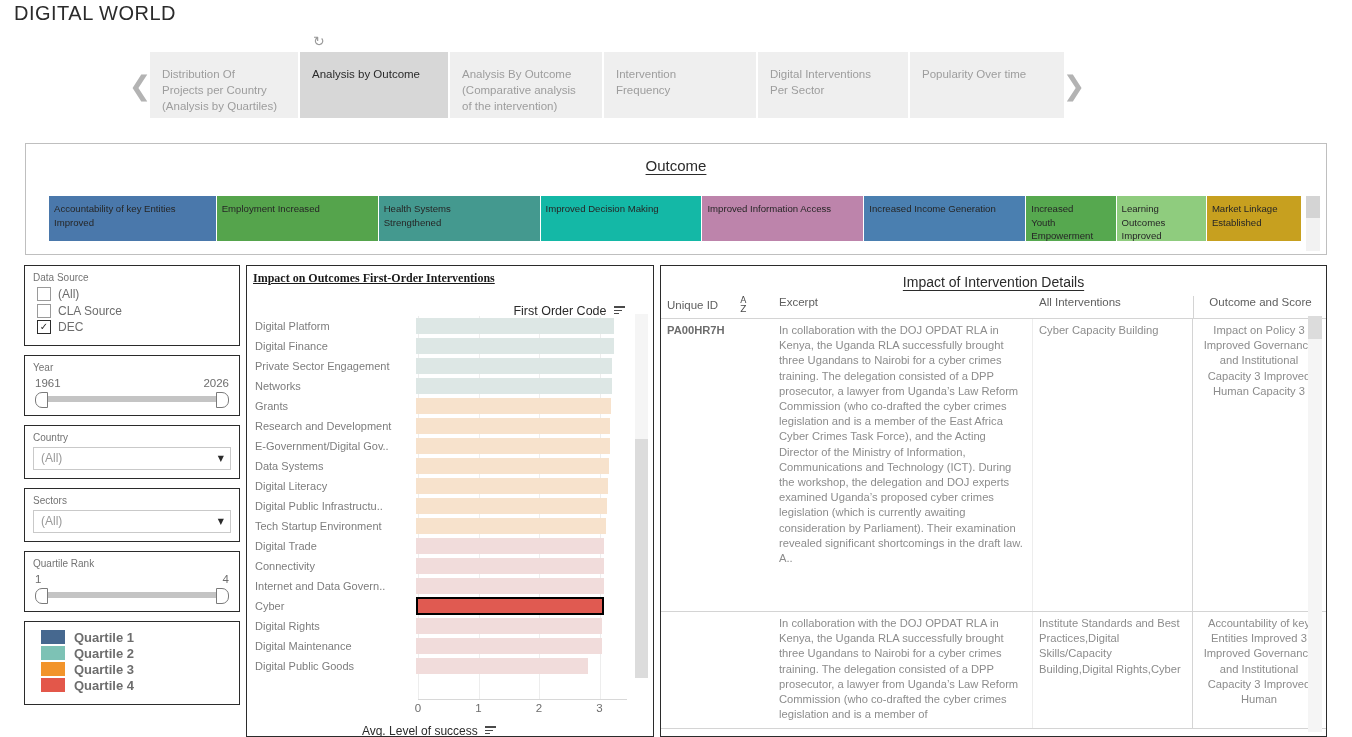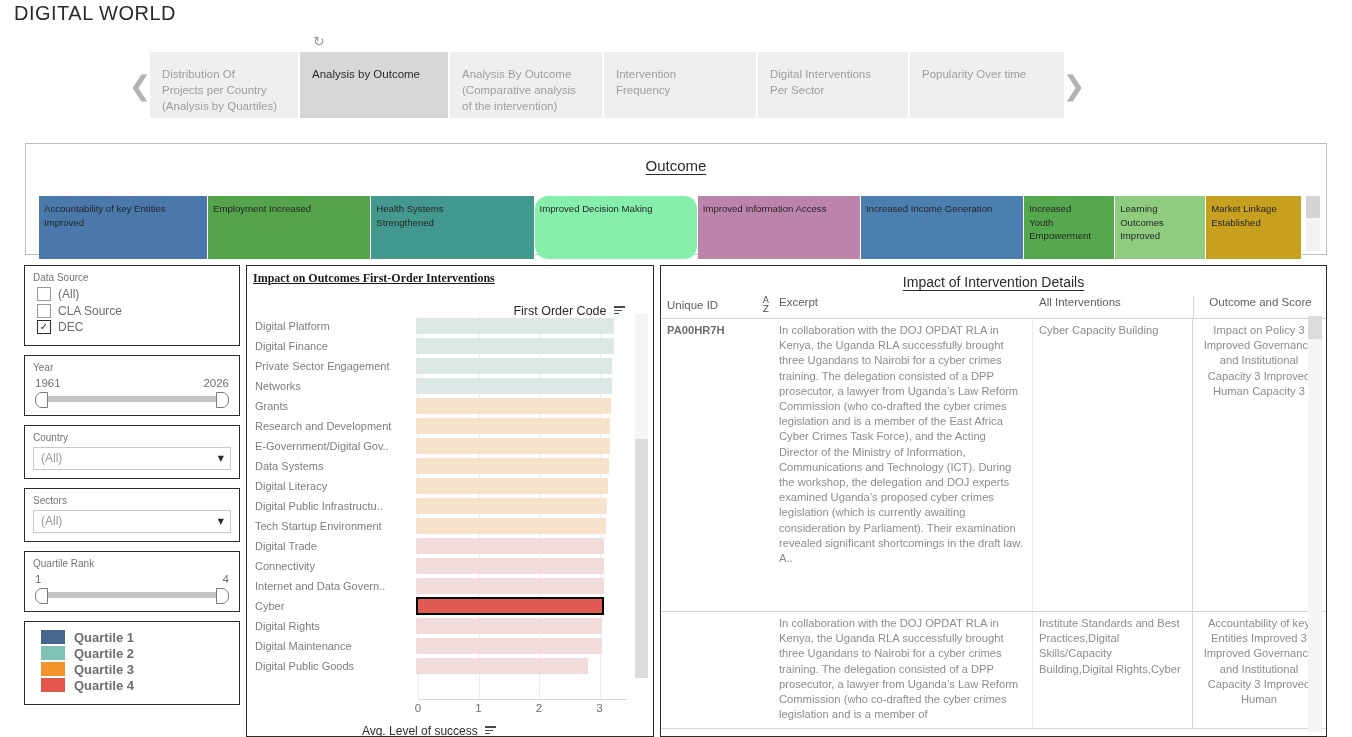--- a/index.html
+++ b/index.html
@@ -38,21 +38,21 @@
 
   
   .outcome-panel{
     position:absolute; left:25px; top:143px; width:1302px; height:112px;
     border:1px solid #bfbfbf; background:#fff; box-sizing:border-box;
   }
   .outcome-title{
     text-align:center; font-size:15px; color:#2b2b2b; padding-top:13px;
     text-decoration:underline; text-underline-offset:3px;
   }
-  .outcome-bars{ position:absolute; left:13px; right:24px; top:52px; height:63px; display:flex; }
+  .outcome-bars{ position:absolute; left:23px; right:24px; top:52px; height:45px; display:flex; }
   .ob{
     color:#262626; font-size:9.6px; line-height:13.5px;
     padding:6px 4px 0 5px; box-sizing:border-box; overflow:hidden; white-space:pre-line;
     border-right:1px solid #fff;
   }
   .outcome-scroll{
     position:absolute; right:6px; top:52px; width:14px; height:55px; background:#f2f2f2;
   }
   .outcome-scroll i{ display:block; width:14px; height:22px; background:#d4d4d4; }
 
@@ -122,21 +122,21 @@
   .details-panel{
     position:absolute; left:660px; top:265px; width:667px; height:472px;
     border:1px solid #2b2b2b; background:#fff; box-sizing:border-box; overflow:hidden;
   }
   .details-title{
     text-align:center; font-size:14px; color:#2b2b2b; padding-top:8px;
     text-decoration:underline; text-underline-offset:3px;
   }
   .thead{ display:flex; border-bottom:1px solid #d4d4d4; margin-top:6px; }
   .th{ font-size:11.5px; color:#5e5e5e; padding:0 4px 4px 6px; box-sizing:border-box; }
-  .th.c0{ width:112px; display:flex; align-items:center; gap:22px;justify-content:space-between; }
+  .th.c0{ width:112px; display:flex; align-items:center; gap:22px; }
   .th.c1{ width:260px; }
   .th.c2{ width:160px; }
   .th.c3{ width:132px; border-left:1px solid #d4d4d4; text-align:center; }
   .sortaz{ font-size:9px; line-height:9px; color:#4a4a4a; font-family:"DejaVu Sans", sans-serif; }
   .trow{ display:flex; border-bottom:1px solid #d4d4d4; }
   .td{ font-size:11.2px; line-height:15.2px; color:#8c8c8c; padding:4px 6px 6px 6px; box-sizing:border-box; }
   .td.c0{ width:112px; color:#6d6d6d;font-weight:bold; }
   .td.c1{ width:260px; border-right:1px solid #ededed;}
   .td.c2{ width:160px; border-right:1px solid #d4d4d4;}
   .td.c3{ width:132px; text-align:center; }
@@ -173,21 +173,21 @@
   </div>
 
   <div class="outcome-panel">
     <div class="outcome-title">Outcome</div>
     <div class="outcome-bars" id="outcome-bars">
         <div class="ob" style="width: 173px; background: rgb(74, 120, 171);">Accountability of key Entities
 Improved</div>
         <div class="ob" style="width: 167px; background: rgb(85, 164, 76);">Employment Increased</div>
         <div class="ob" style="width: 167px; background: rgb(68, 153, 143);">Health Systems
 Strengthened</div>
-        <div class="ob" style="width: 167px; background: #86efac; border-radius: 13px;">Improved Decision Making</div>
+        <div class="ob" style="width: 167px; background: #14b8a6;">Improved Decision Making</div>
         <div class="ob" style="width: 167px; background: rgb(189, 132, 171);">Improved Information Access</div>
         <div class="ob" style="width: 167px; background: rgb(74, 127, 176);">Increased Income Generation</div>
         <div class="ob" style="width: 93px; background: rgb(86, 168, 79);">Increased
 Youth
 Empowerment</div>
         <div class="ob" style="width: 93px; background: rgb(143, 204, 126);">Learning
 Outcomes
 Improved</div>
         <div class="ob" style="width: 98px; background: rgb(199, 160, 31);">Market Linkage
 Established</div>

